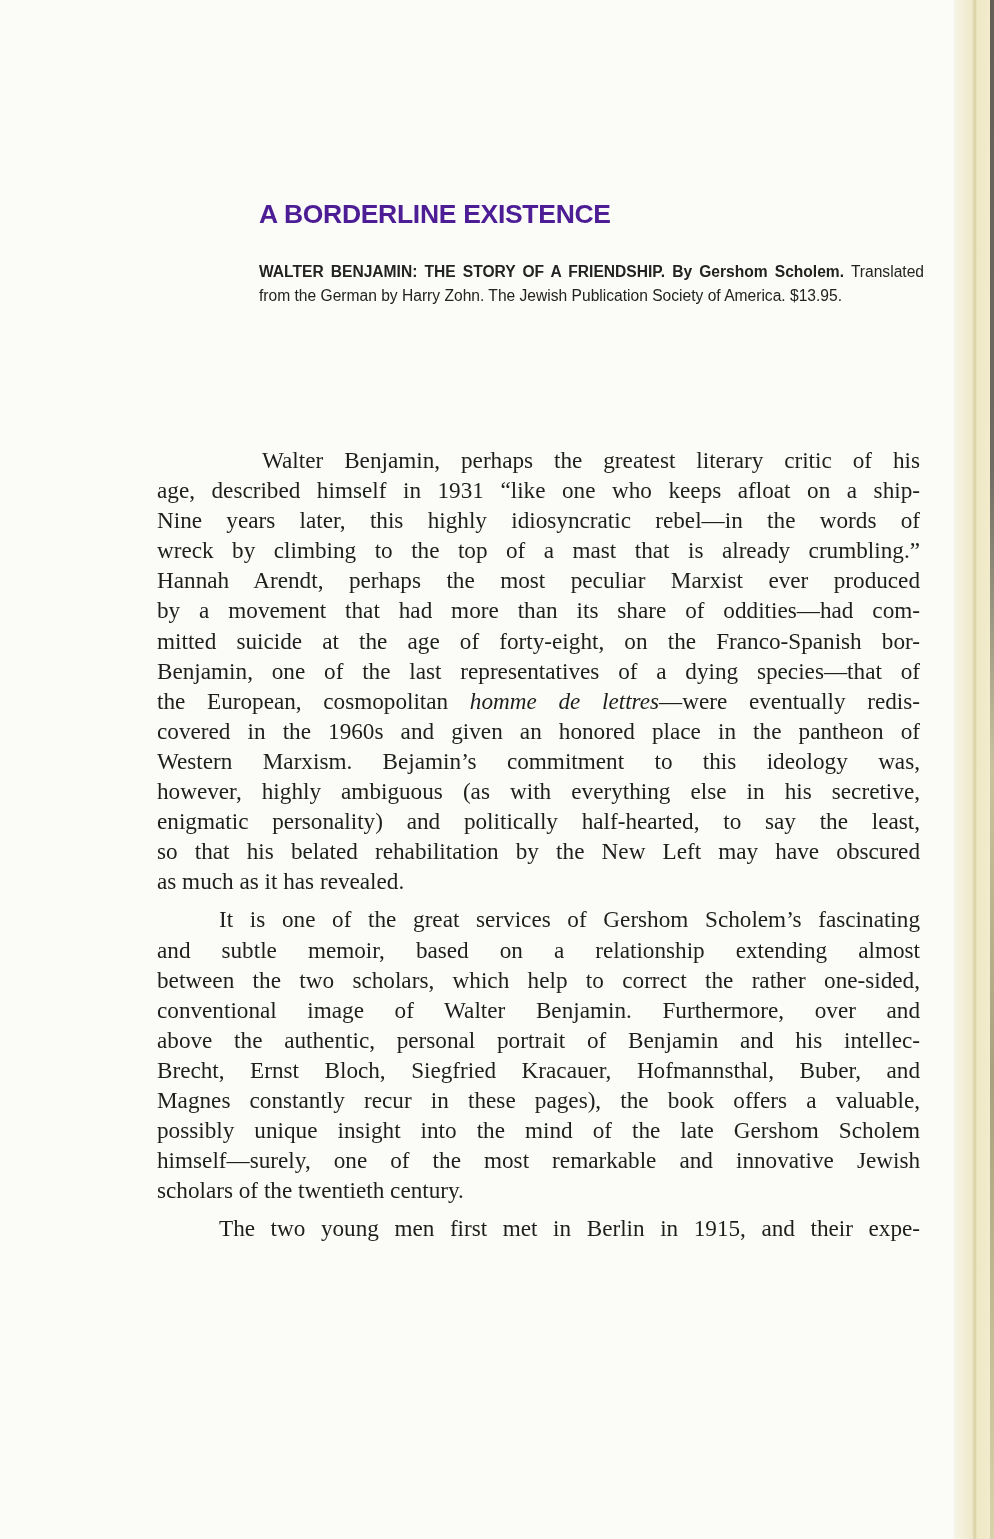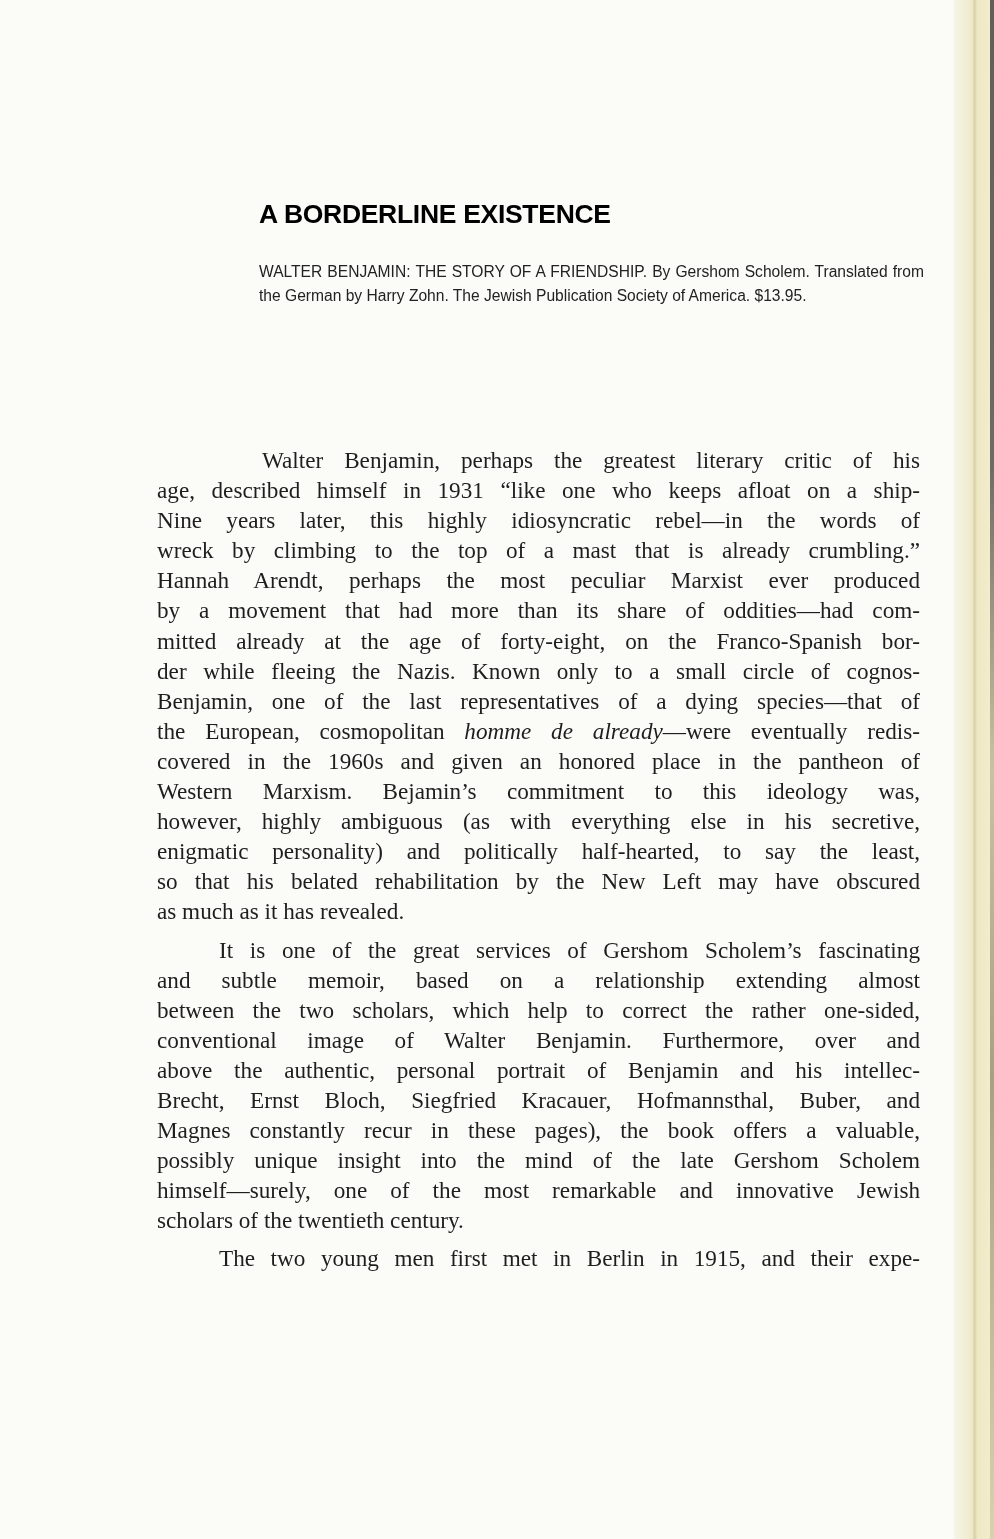--- a/index.html
+++ b/index.html
@@ -12,29 +12,29 @@
     background: linear-gradient(to right, #f6f4e6 0%, #efeacb 45%, #d8cfa4 52%, #efe8c4 58%, #f3edd0 100%);
   }
   .page-edge-line {
     position: absolute; top: 0; right: 0; width: 4px; height: 1539px;
     background: linear-gradient(to bottom, #222 0%, #333 30%, #b9b08a 50%, #8a7f5c 70%, #cfc69c 100%);
     opacity: 0.7;
   }
   .title {
     position: absolute; left: 259px; top: 199px;
     font-family: "Liberation Sans", sans-serif; font-weight: bold;
-    font-size: 26.5px; color: #000000; letter-spacing: -0.3px; margin: 0;
+    font-size: 26.5px; color: #4c1d95; letter-spacing: -0.3px; margin: 0;
   }
   .citation {
     position: absolute; left: 259px; top: 260px; width: 665px;
     font-family: "Liberation Sans", sans-serif; font-size: 15.6px;
     line-height: 23.5px; color: #222; text-align: justify;
     text-align-last: left;
   }
-  .citation b { font-weight: normal; margin-top: 48px; }
+  .citation b { font-weight: bold; margin-top: 48px; }
   .body-text {
     position: absolute; left: 149px; top: 437px; width: 779px;
     font-family: "Liberation Serif", serif; font-size: 23.2px;
     line-height: 30.1px; color: #1e1e1e;
   }
   .body-text p {
     margin: 8px; text-indent: 62px; text-align: justify;
   }
   .body-text p.first { text-indent: 105px; }
   .ln { display: block; text-align: justify; text-align-last: justify; white-space: nowrap; }
@@ -56,24 +56,23 @@
 </div>
 
 <div class="body-text">
   <p class="first">
     <span class="ln">Walter Benjamin, perhaps the greatest literary critic of his</span>
     <span class="ln" style="text-indent:0">age, described himself in 1931 “like one who keeps afloat on a ship-</span>
     <span class="ln" style="text-indent:0">Nine years later, this highly idiosyncratic rebel—in the words of</span>
     <span class="ln" style="text-indent:0">wreck by climbing to the top of a mast that is already crumbling.”</span>
     <span class="ln" style="text-indent:0">Hannah Arendt, perhaps the most peculiar Marxist ever produced</span>
     <span class="ln" style="text-indent:0">by a movement that had more than its share of oddities—had com-</span>
-    <span class="ln" style="text-indent:0">mitted already at the age of forty-eight, on the Franco-Spanish bor-</span>
-    <span class="ln" style="text-indent:0">der while fleeing the Nazis. Known only to a small circle of cognos-</span>
+    <span class="ln" style="text-indent:0">mitted suicide at the age of forty-eight, on the Franco-Spanish bor-</span>
     <span class="ln" style="text-indent:0">Benjamin, one of the last representatives of a dying species—that of</span>
-    <span class="ln" style="text-indent:0"><span>the European, cosmopolitan </span><i>homme de already</i><span>—were eventually redis-</span></span>
+    <span class="ln" style="text-indent:0"><span>the European, cosmopolitan </span><i>homme de lettres</i><span>—were eventually redis-</span></span>
     <span class="ln" style="text-indent:0">covered in the 1960s and given an honored place in the pantheon of</span>
     <span class="ln" style="text-indent:0">Western Marxism. Bejamin’s commitment to this ideology was,</span>
     <span class="ln" style="text-indent:0">however, highly ambiguous (as with everything else in his secretive,</span>
     <span class="ln" style="text-indent:0">enigmatic personality) and politically half-hearted, to say the least,</span>
     <span class="ln" style="text-indent:0">so that his belated rehabilitation by the New Left may have obscured</span>
     <span class="ln last" style="text-indent:0">as much as it has revealed.</span>
   </p>
   <p>
     <span class="ln">It is one of the great services of Gershom Scholem’s fascinating</span>
     <span class="ln" style="text-indent:0">and subtle memoir, based on a relationship extending almost</span>

